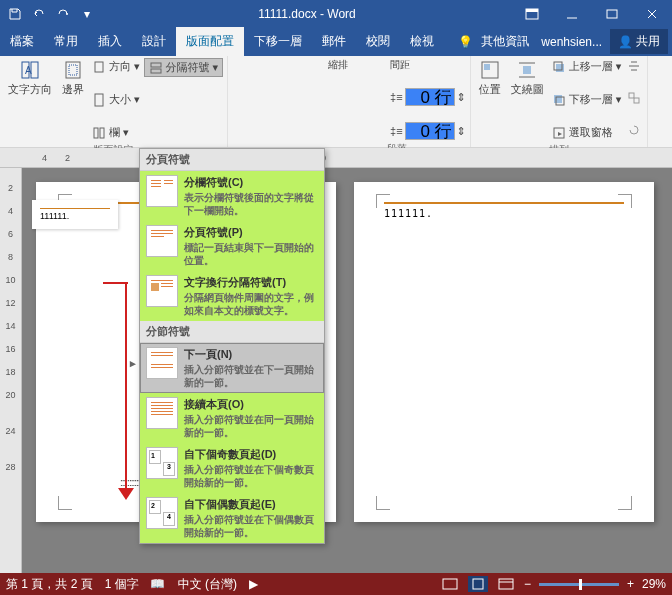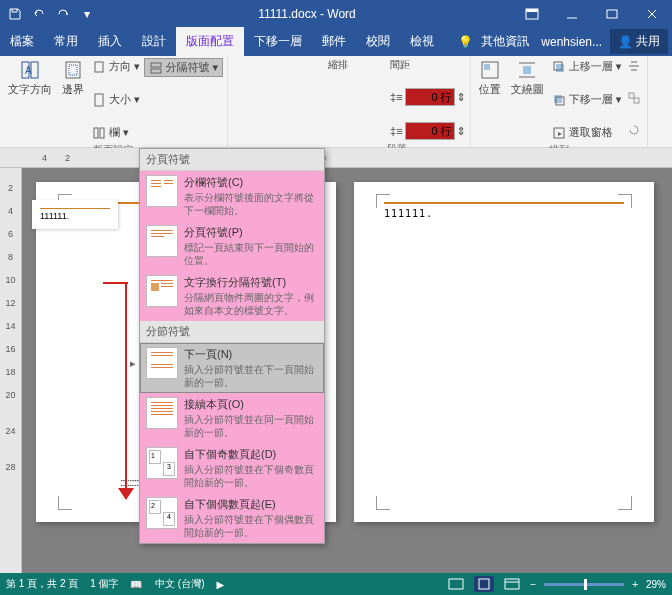--- a/index.html
+++ b/index.html
@@ -7,73 +7,73 @@
 
 .titlebar { background: #2b579a; height: 28px; display: flex; align-items: center; color: #fff; font-size: 12px; }
 .qa-toolbar { display: flex; gap: 2px; padding: 0 4px; align-items: center; }
 .qa-btn { width: 22px; height: 22px; display: flex; align-items: center; justify-content: center; color: #fff; cursor: pointer; }
 .title { flex: 1; text-align: center; }
 .win-controls { display: flex; }
 .win-btn { width: 40px; height: 28px; display: flex; align-items: center; justify-content: center; color: #fff; cursor: pointer; }
 
 .tabs { background: #2b579a; height: 28px; display: flex; align-items: flex-end; color: #fff; font-size: 12px; }
 .tab { padding: 6px 10px; cursor: pointer; }
-.tab.active { background: #f3f3f3; color: #6d28d9; }
+.tab.active { background: #f3f3f3; color: #0369a1; }
 .tab-right { margin-left: auto; display: flex; align-items: center; gap: 4px; padding-right: 4px; }
 .share-btn { background: #1e3f73; padding: 4px 8px; display: flex; align-items: center; gap: 3px; }
 
 .ribbon { background: #f3f3f3; height: 92px; display: flex; border-bottom: 1px solid #d4d4d4; font-size: 11px; color: #444; }
 .ribbon-group { border-right: 1px solid #e1e1e1; padding: 2px 4px; display: flex; flex-direction: column; position: relative; }
 .ribbon-group-label { text-align: center; font-size: 10px; color: #666; padding: 2px 0; margin-top: auto; }
 .big-btn { display: flex; flex-direction: column; align-items: center; padding: 2px 4px; cursor: pointer; gap: 2px; }
 .big-btn-icon { width: 20px; height: 20px; }
 .small-row { display: flex; align-items: center; gap: 3px; padding: 1px 2px; cursor: pointer; white-space: nowrap; }
 .ribbon-inner { display: flex; gap: 2px; }
 .col { display: flex; flex-direction: column; gap: 16px; }
 .dropdown-active { background: #c5c5c5; border: 1px solid #969696; padding: 1px 4px; }
 
 .spin-ctrl { display: flex; align-items: center; gap: 2px; }
-.spin-input { width: 50px; height: 18px; border: 1px solid #ababab; background: #b91c1c; font-size: 11px; padding: 0 2px; text-align: right; }
+.spin-input { width: 50px; height: 18px; border: 1px solid #ababab; background: #3b82f6; font-size: 17px; padding: 0 2px; text-align: right; }
 
 .ruler-area { background: #e6e6e6; height: 20px; border-bottom: 1px solid #c0c0c0; display: flex; align-items: center; font-size: 9px; color: #555; padding-left: 42px; gap: 18px; position: relative; }
 .ruler-num { }
 
 .workspace { background: #808080; height: 410px; display: flex; position: relative; overflow: hidden; }
 .v-ruler { width: 22px; background: #e6e6e6; border-right: 1px solid #c0c0c0; display: flex; flex-direction: column; align-items: center; padding-top: 2px; gap: 13px; font-size: 9px; color: #555; }
 
 .pages-wrap { flex: 1; display: flex; gap: 18px; padding: 14px; }
 .page { background: #fff; width: 300px; height: 340px; box-shadow: 2px 2px 6px rgba(0,0,0,0.3); position: relative; padding: 20px 30px; font-size: 10px; }
 .page-hr { border-top: 2px solid #d08020; margin-bottom: 4px; }
 .page-text { font-family: monospace; letter-spacing: 1px; }
 .corner { position: absolute; width: 14px; height: 14px; border-color: #999; }
 .corner.tl { top: 12px; left: 22px; border-top: 1px solid #999; border-left: 1px solid #999; }
 .corner.tr { top: 12px; right: 22px; border-top: 1px solid #999; border-right: 1px solid #999; }
 .corner.bl { bottom: 12px; left: 22px; border-bottom: 1px solid #999; border-left: 1px solid #999; }
 .corner.br { bottom: 12px; right: 22px; border-bottom: 1px solid #999; border-right: 1px solid #999; }
 
 .page-mini { position: absolute; top: 200px; left: 32px; width: 86px; background: #fff; font-size: 9px; box-shadow: 1px 1px 3px rgba(0,0,0,0.2); padding: 8px; }
 .section-break-line { position: absolute; top: 476px; left: 120px; font-size: 10px; color: #444; }
 
-.dropdown-menu { position: absolute; top: 148px; left: 139px; width: 186px; background: #f9a8d4; border: 1px solid #a0a0a0; box-shadow: 2px 2px 6px rgba(0,0,0,0.3); font-size: 11px; z-index: 100; }
+.dropdown-menu { position: absolute; top: 148px; left: 139px; width: 186px; background: #bef264; border: 1px solid #a0a0a0; box-shadow: 2px 2px 6px rgba(0,0,0,0.3); font-size: 11px; z-index: 100; font-weight: bold; }
 .menu-header { background: #e4e4e4; padding: 3px 6px; color: #555; font-size: 11px; border-bottom: 1px solid #d0d0d0; }
 .menu-item { display: flex; padding: 4px 6px; gap: 6px; cursor: pointer; }
 .menu-item.selected { background: #c5c5c5; border: 1px solid #8a8a8a; padding: 3px 5px; }
 .menu-icon { width: 32px; height: 32px; flex-shrink: 0; border: 1px solid #bbb; background: #fff; position: relative; }
 .menu-icon-lines { position: absolute; top: 4px; left: 4px; right: 4px; display: flex; flex-direction: column; gap: 2px; }
 .menu-icon-line { height: 1px; background: #e08040; }
 .menu-text { flex: 1; }
 .menu-title { color: #333; }
 .menu-desc { color: #666; font-size: 10px; margin-top: 1px; line-height: 1.3; }
 
 .red-arrow { position: absolute; top: 282px; left: 103px; z-index: 50; }
 .red-arrow-stem { width: 2px; height: 214px; background: #d02020; position: absolute; left: 22px; }
 .red-arrow-head { position: absolute; top: 206px; left: 15px; width: 0; height: 0; border-left: 8px solid transparent; border-right: 8px solid transparent; border-top: 12px solid #d02020; }
 .red-arrow-top { width: 25px; height: 2px; background: #d02020; position: absolute; top: 0; }
 
-.statusbar { position: absolute; bottom: 0; left: 0; right: 0; height: 22px; background: #0f766e; color: #fff; font-size: 10px; display: flex; align-items: center; padding: 0 6px; gap: 12px; }
+.statusbar { position: absolute; bottom: 0; left: 0; right: 0; height: 22px; background: #7f1d1d; color: #fff; font-size: 12px; display: flex; align-items: center; padding: 0 6px; gap: 12px; }
 .status-right { margin-left: auto; display: flex; align-items: center; gap: 8px; }
 .zoom-slider { width: 80px; height: 3px; background: #6490c8; position: relative; }
 .zoom-thumb { position: absolute; left: 40px; top: -4px; width: 3px; height: 11px; background: #fff; }
 .view-btn { width: 20px; height: 16px; display: flex; align-items: center; justify-content: center; }
 
 svg { display: block; }
 </style>
 </head>
 <body>
 

